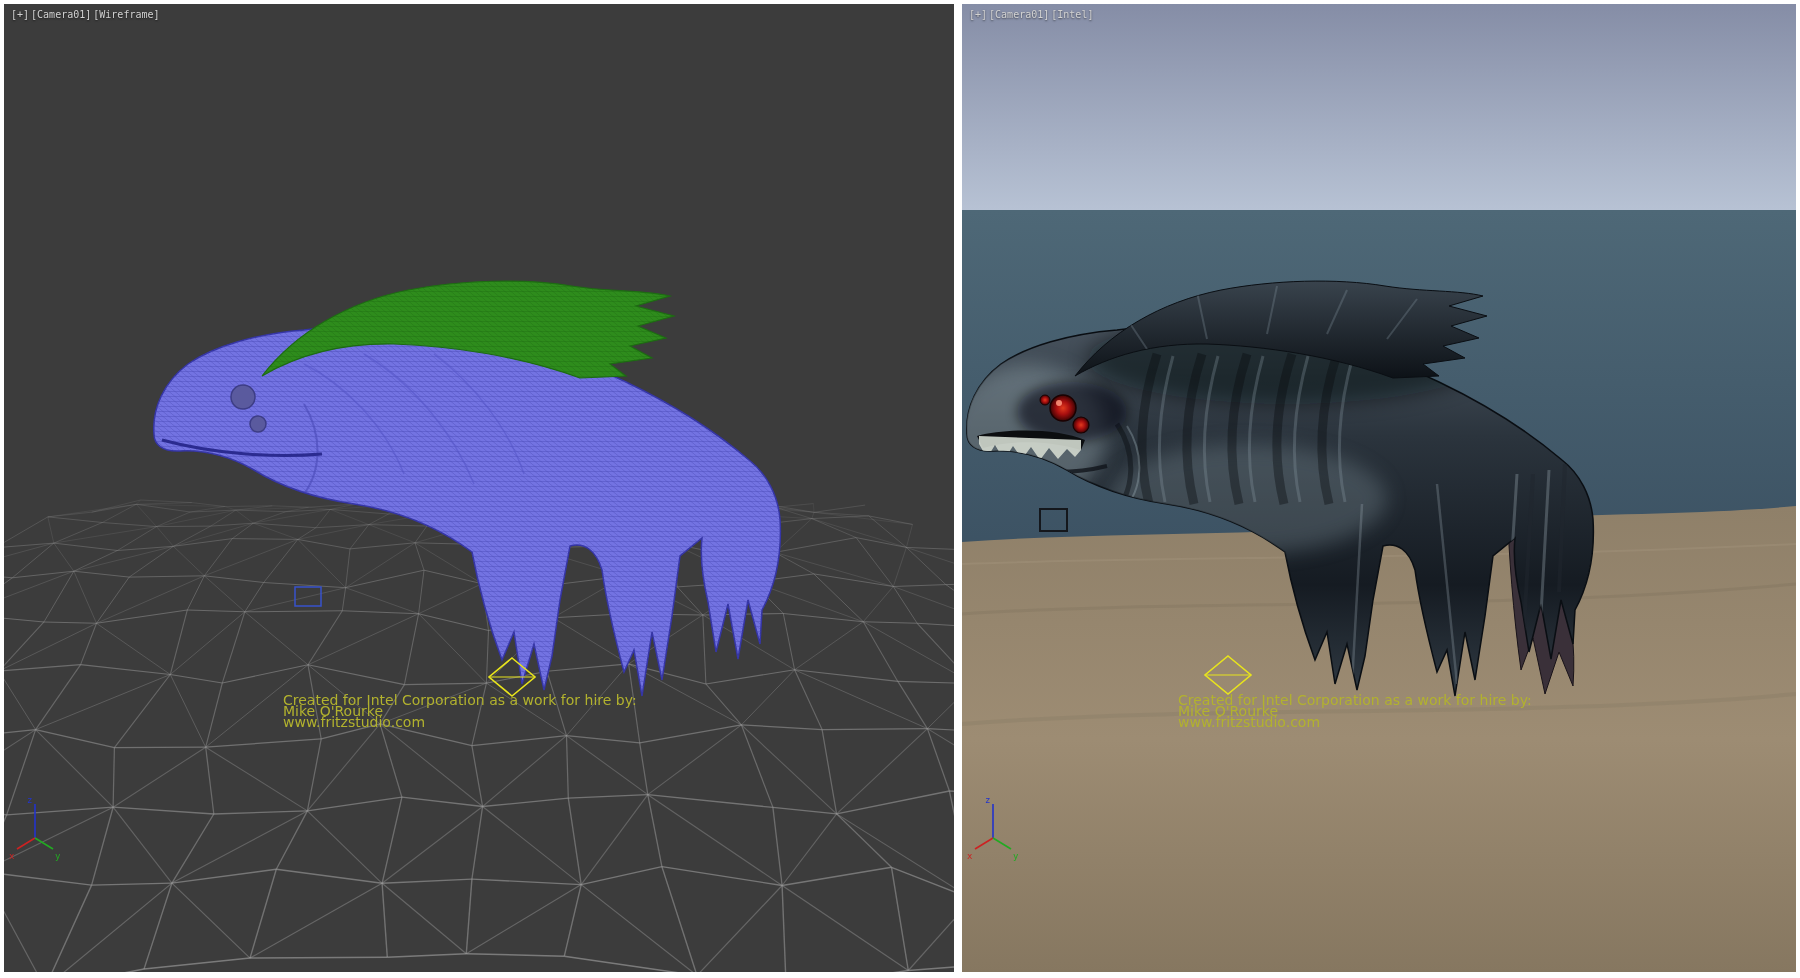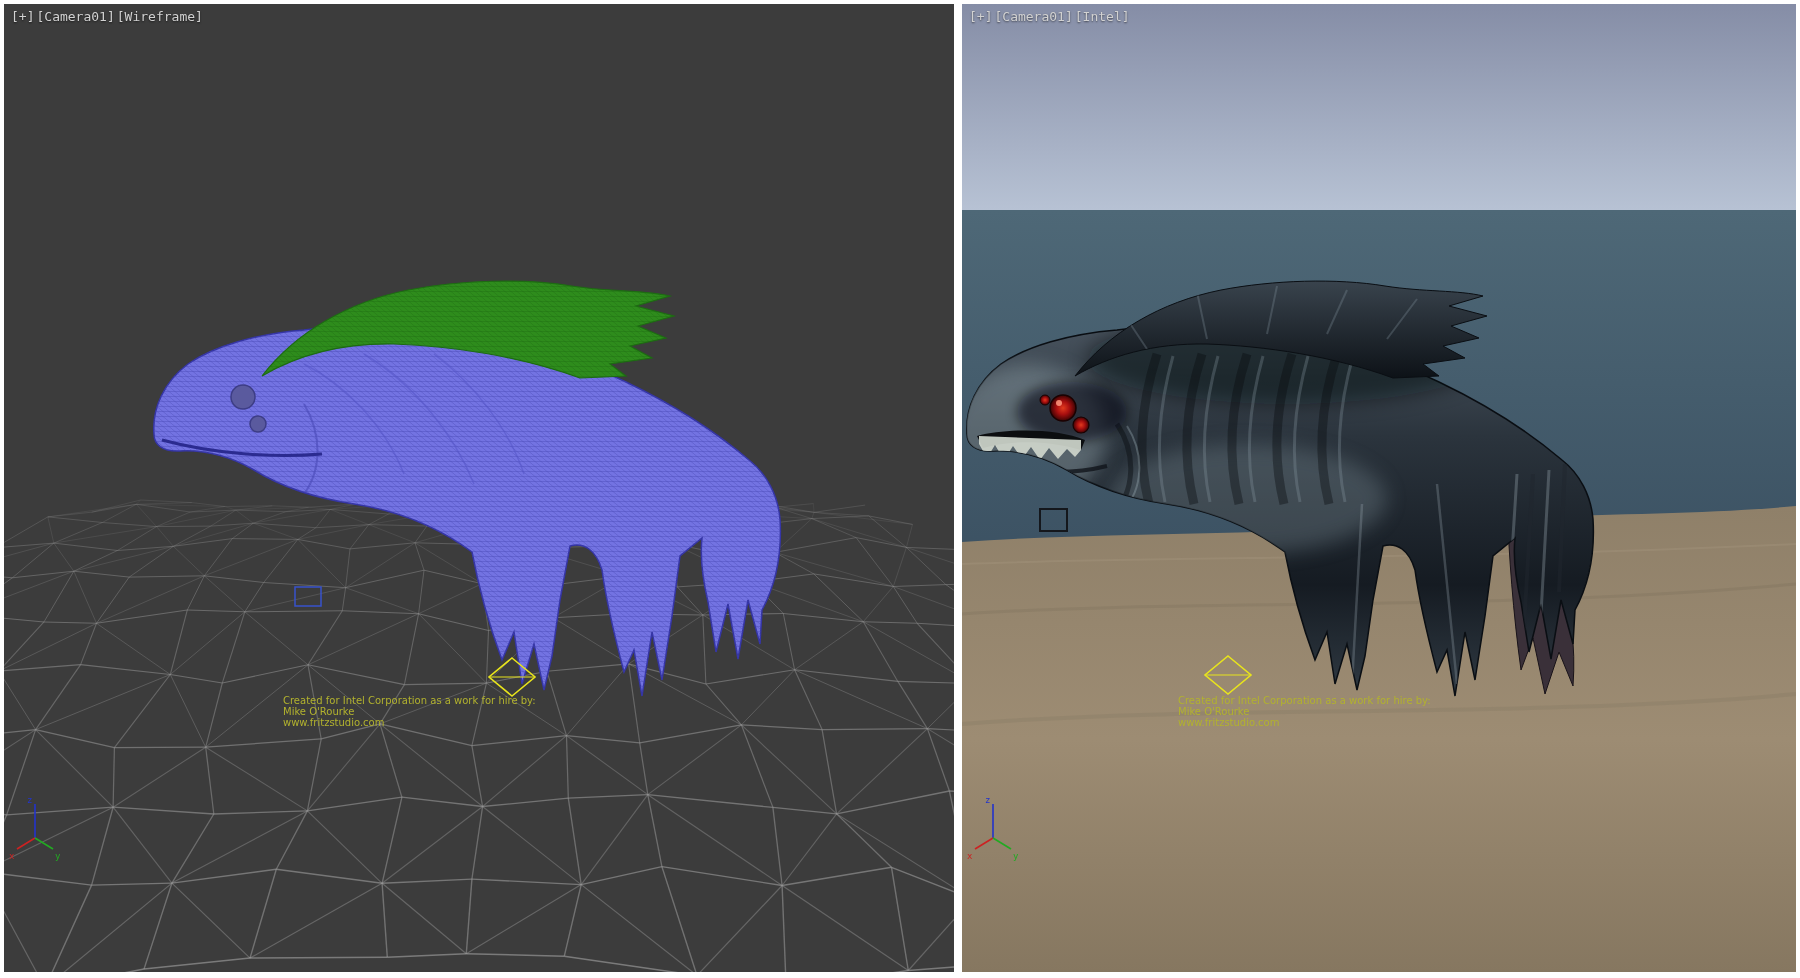--- a/index.html
+++ b/index.html
@@ -12,24 +12,24 @@
     --axis-x:#cc2222; --axis-y:#22aa22; --axis-z:#2233cc;
   }
   *{margin:0;padding:0;box-sizing:border-box}
   html,body{width:1800px;height:978px;overflow:hidden;background:var(--frame-white);
     font-family:"DejaVu Sans",sans-serif}
   .viewport{position:absolute;top:4px;height:968px;overflow:hidden;cursor:crosshair}
   #vp-left{left:4px;width:950px;background:var(--left-bg)}
   #vp-right{left:962px;width:834px;background:var(--sea-top)}
   svg.scene{position:absolute;left:0;top:0;width:100%;height:100%;display:block}
   .vp-label{position:absolute;top:5px;left:7px;z-index:6;
-    font-family:"DejaVu Sans Mono",monospace;font-size:13px;color:var(--label-text);
+    font-family:"DejaVu Sans Mono",monospace;font-size:10px;color:var(--label-text);
     text-shadow:0 1px 2px rgba(0,0,0,.55);white-space:nowrap}
   .vp-label span{margin-right:2px;cursor:pointer}
-  .watermark{position:absolute;z-index:5;font-size:10px;line-height:11px;
+  .watermark{position:absolute;z-index:5;font-size:14px;line-height:11px;
     color:var(--watermark-yellow);font-family:"DejaVu Sans",sans-serif;white-space:nowrap}
   #wm-left{left:279px;top:691px}
   #wm-right{left:216px;top:691px}
   .axis-label{font-family:"DejaVu Sans Mono",monospace;font-size:9px}
 </style>
 </head>
 <body>
 
 <div id="vp-left" class="viewport">
   <svg class="scene" viewBox="0 0 950 968">

